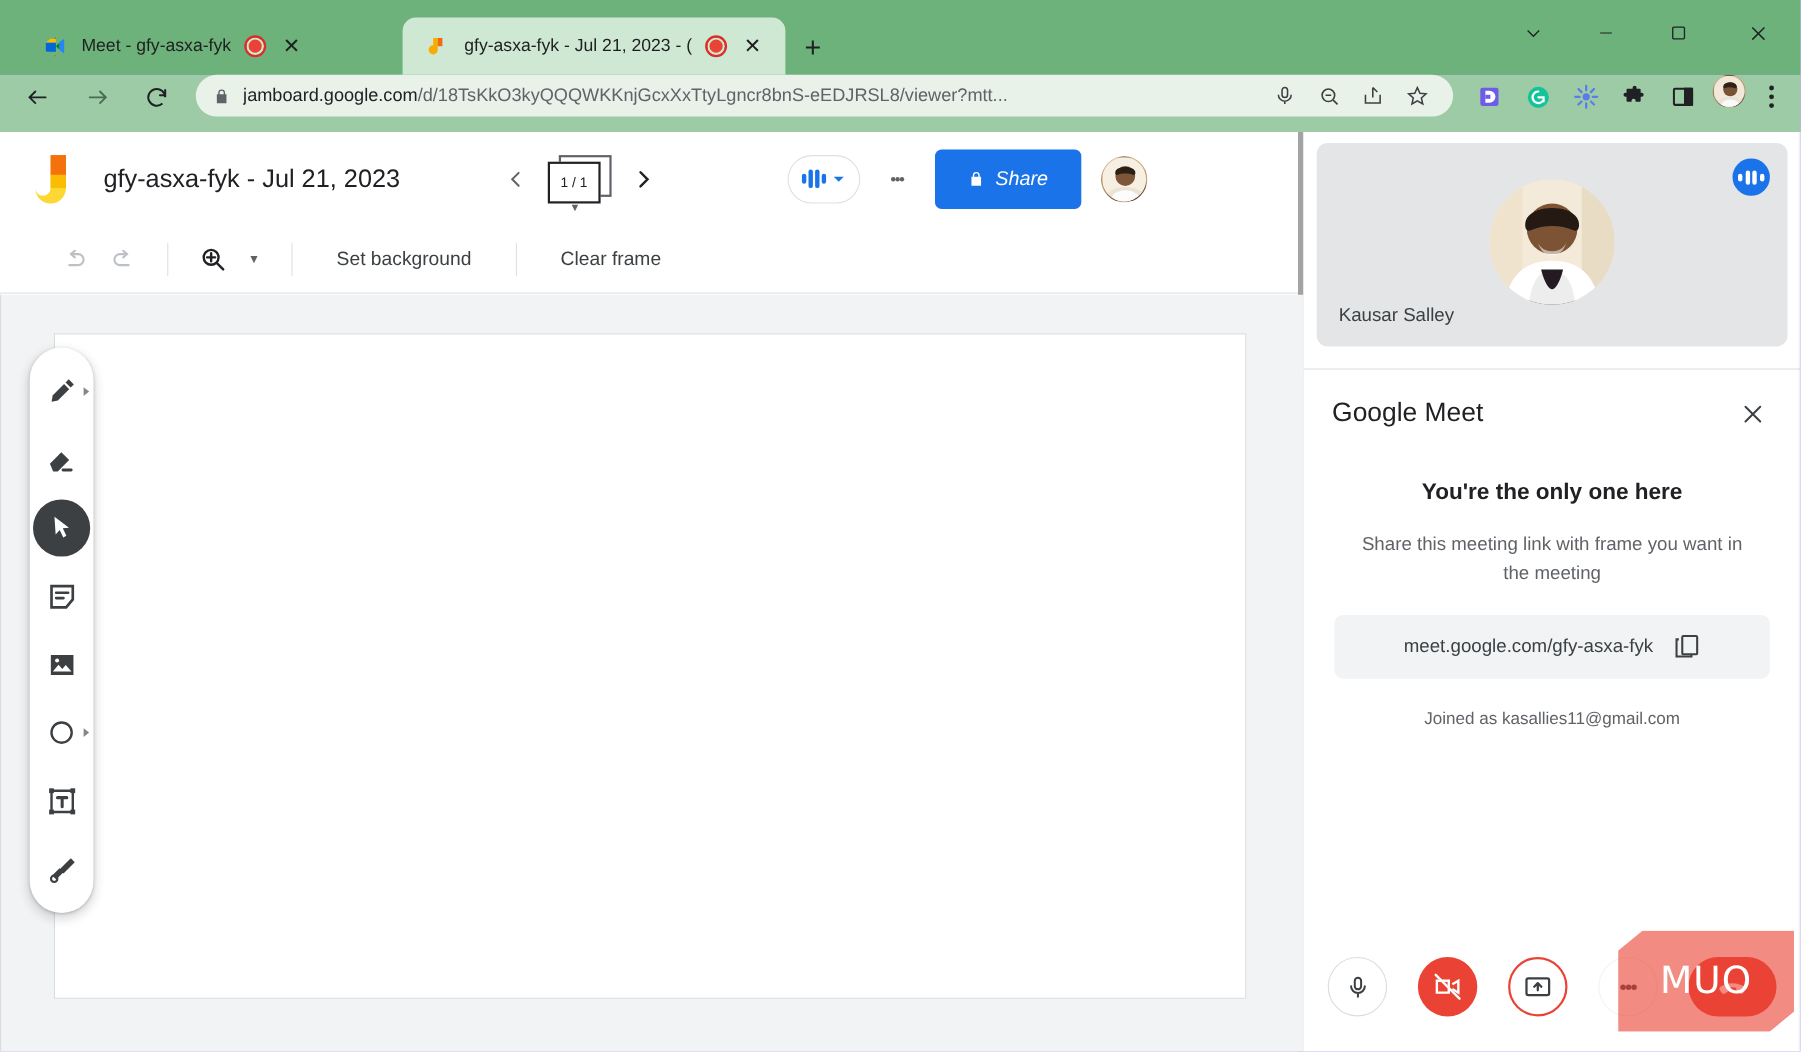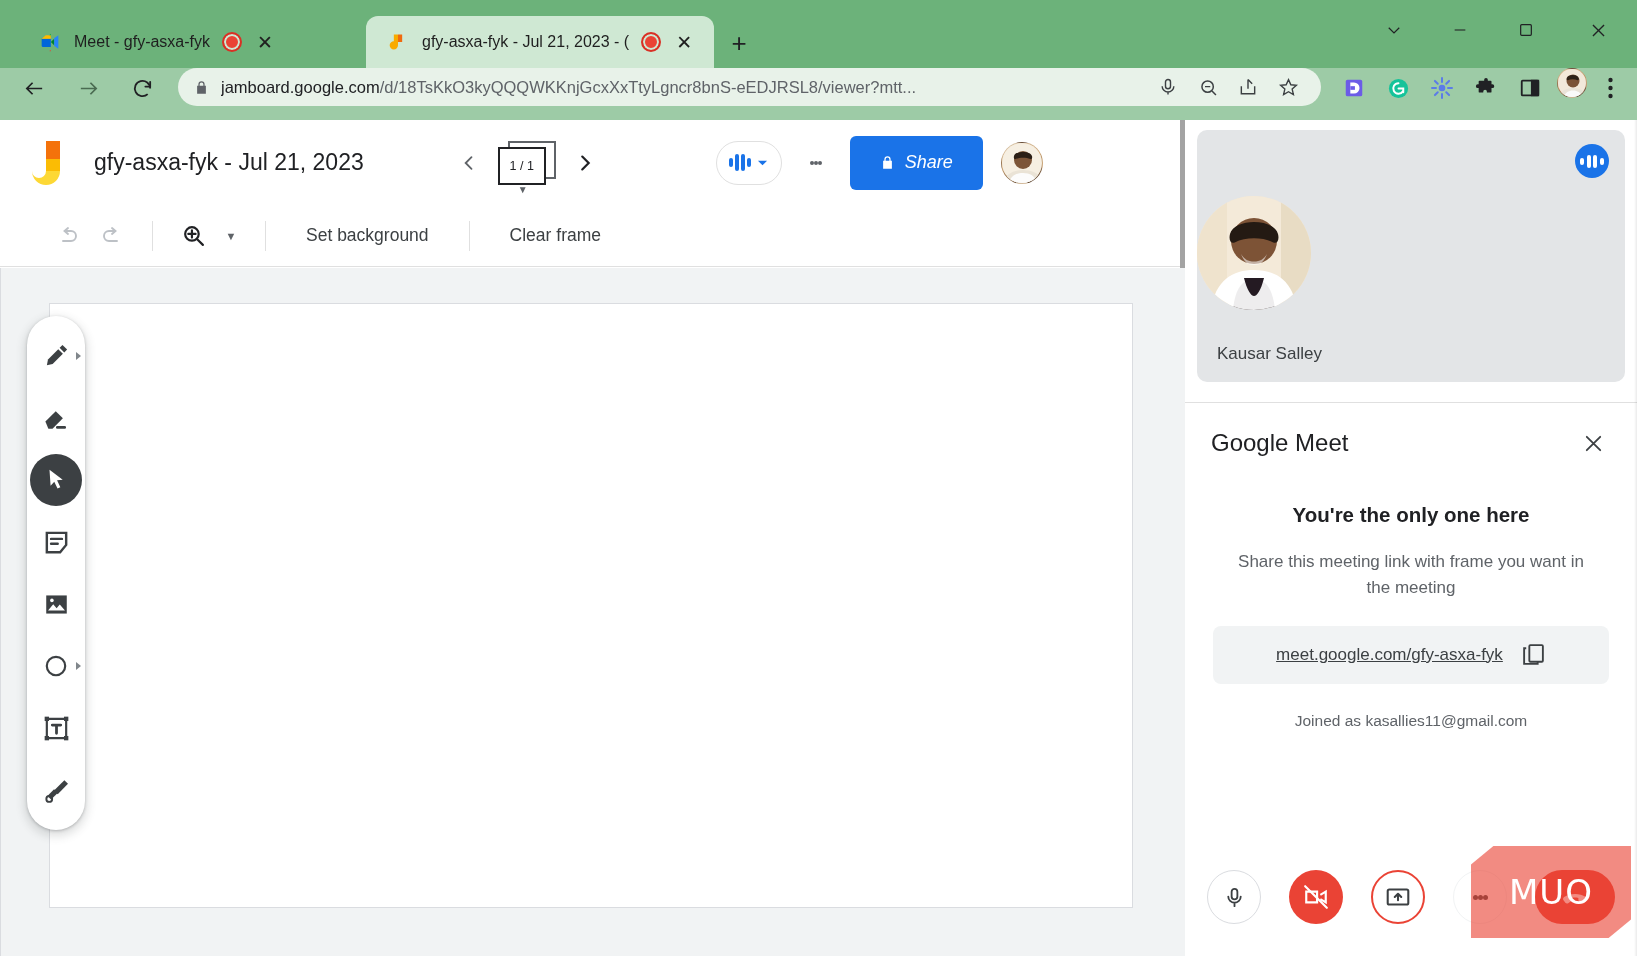--- a/index.html
+++ b/index.html
@@ -245,25 +245,25 @@
 
   
   .meet-pane {
     width: 452px; height: 836px;
     background: #ffffff;
     position: relative;
     display: flex; flex-direction: column;
   }
   .tile-wrap { padding: 10px 12px 0 12px; }
   .tile {
-    height: 252px;
+    height: 185px;
     background: #e3e5e7;
     border-radius: 10px;
     position: relative;
-    display: flex; flex-direction: column; justify-content: center;
+    display: flex; flex-direction: column; align-items: center; justify-content: center;
   }
   .tile-avatar {
     width: 114px; height: 114px; border-radius: 50%;
     margin-top: -6px;
     overflow: hidden; position: relative;
     background: #efe5d6;
   }
   .tile-name {
     position: absolute; left: 20px; bottom: 18px;
     font-size: 17px; color: #3c4043;
@@ -291,21 +291,21 @@
     margin: 22px 14px 0 14px;
   }
   .linkbox {
     margin: 24px 0 0 0;
     background: #f1f3f4;
     border-radius: 8px;
     height: 58px;
     display: flex; align-items: center; justify-content: center; gap: 18px;
     padding: 0 14px;
   }
-  .linkbox .lnk { font-size: 17px; color: #3c4043; text-decoration: underline; }
+  .linkbox .lnk { font-size: 17px; color: #3c4043; }
   .joined { margin-top: 28px; font-size: 15.5px; color: #5f6368; }
 
   .meet-controls {
     margin-top: auto;
     height: 118px;
     display: flex; align-items: center; justify-content: center; gap: 28px;
     position: relative;
   }
   .cbtn {
     width: 54px; height: 54px; border-radius: 50%;

